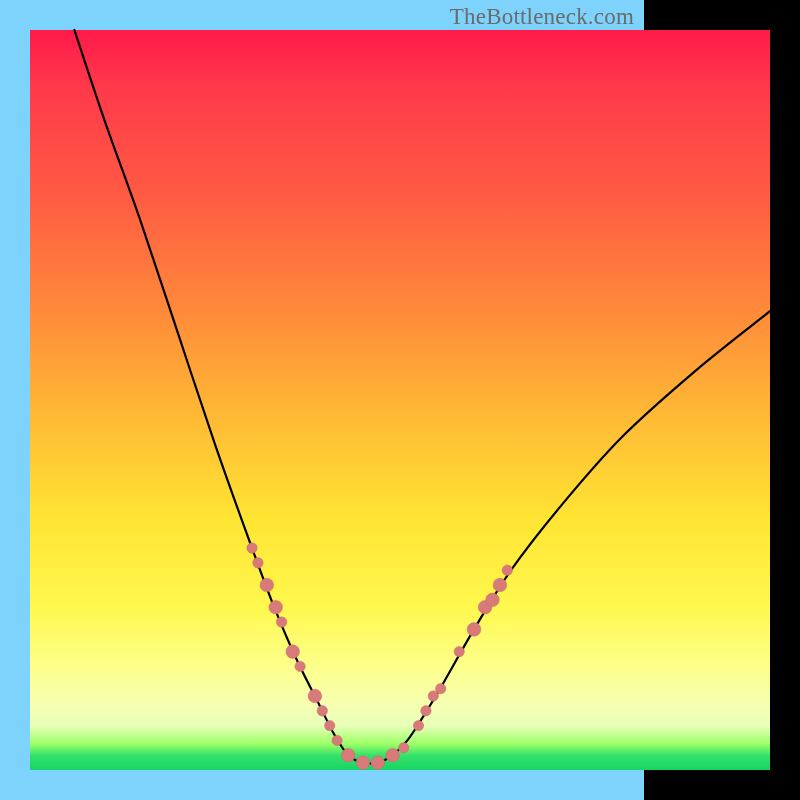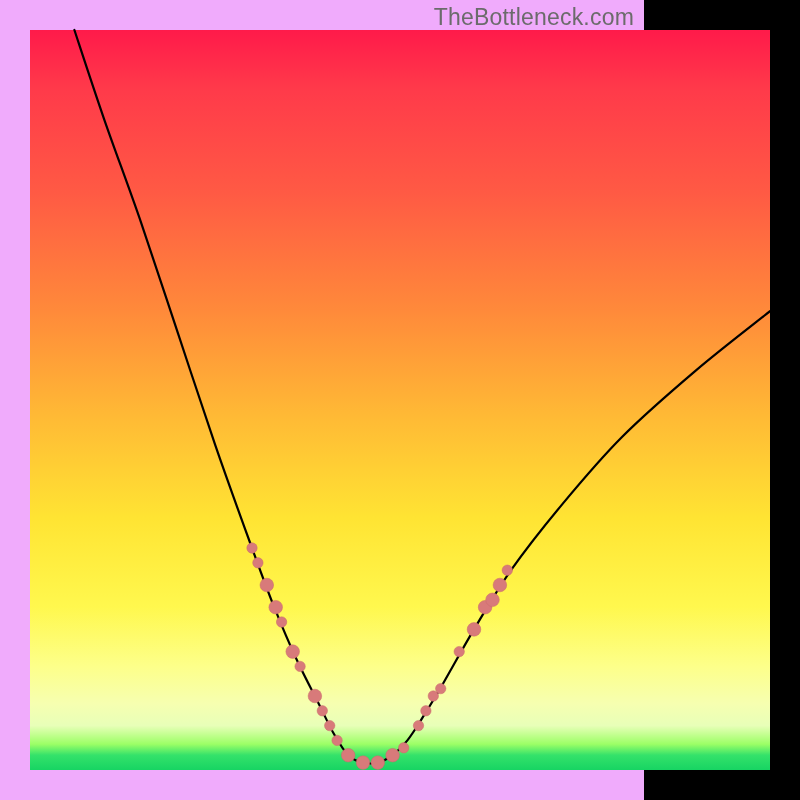--- a/index.html
+++ b/index.html
@@ -10,21 +10,22 @@
     overflow: hidden;
     background: #000;
     font-family: Arial, Helvetica, sans-serif;
   }
   .frame {
     position: absolute;
     left: 0;
     top: 0;
     width: 644px;
     height: 800px;
-    background: #f0abfc;
+    background: #7dd3fc;
+    font-family: Liberation Serif, serif;
   }
   .plot {
     position: absolute;
     left: 30px;
     top: 30px;
     width: 740px;
     height: 740px;
     
     background: linear-gradient(
       to bottom,

